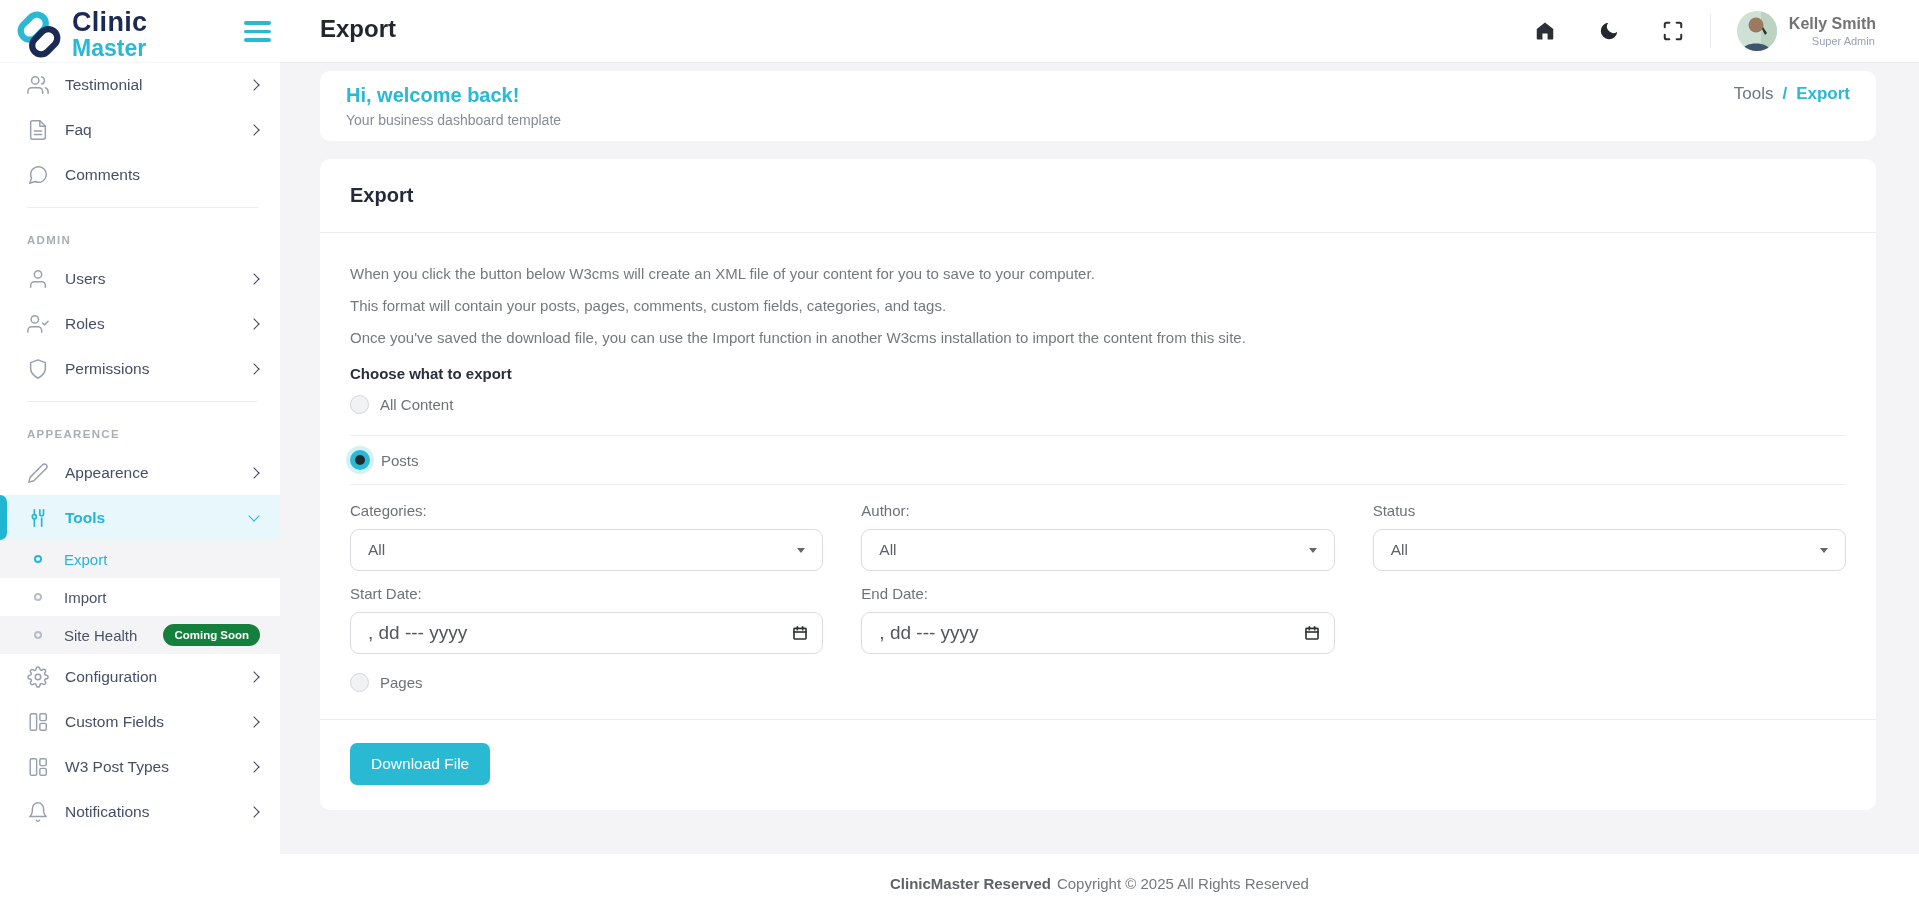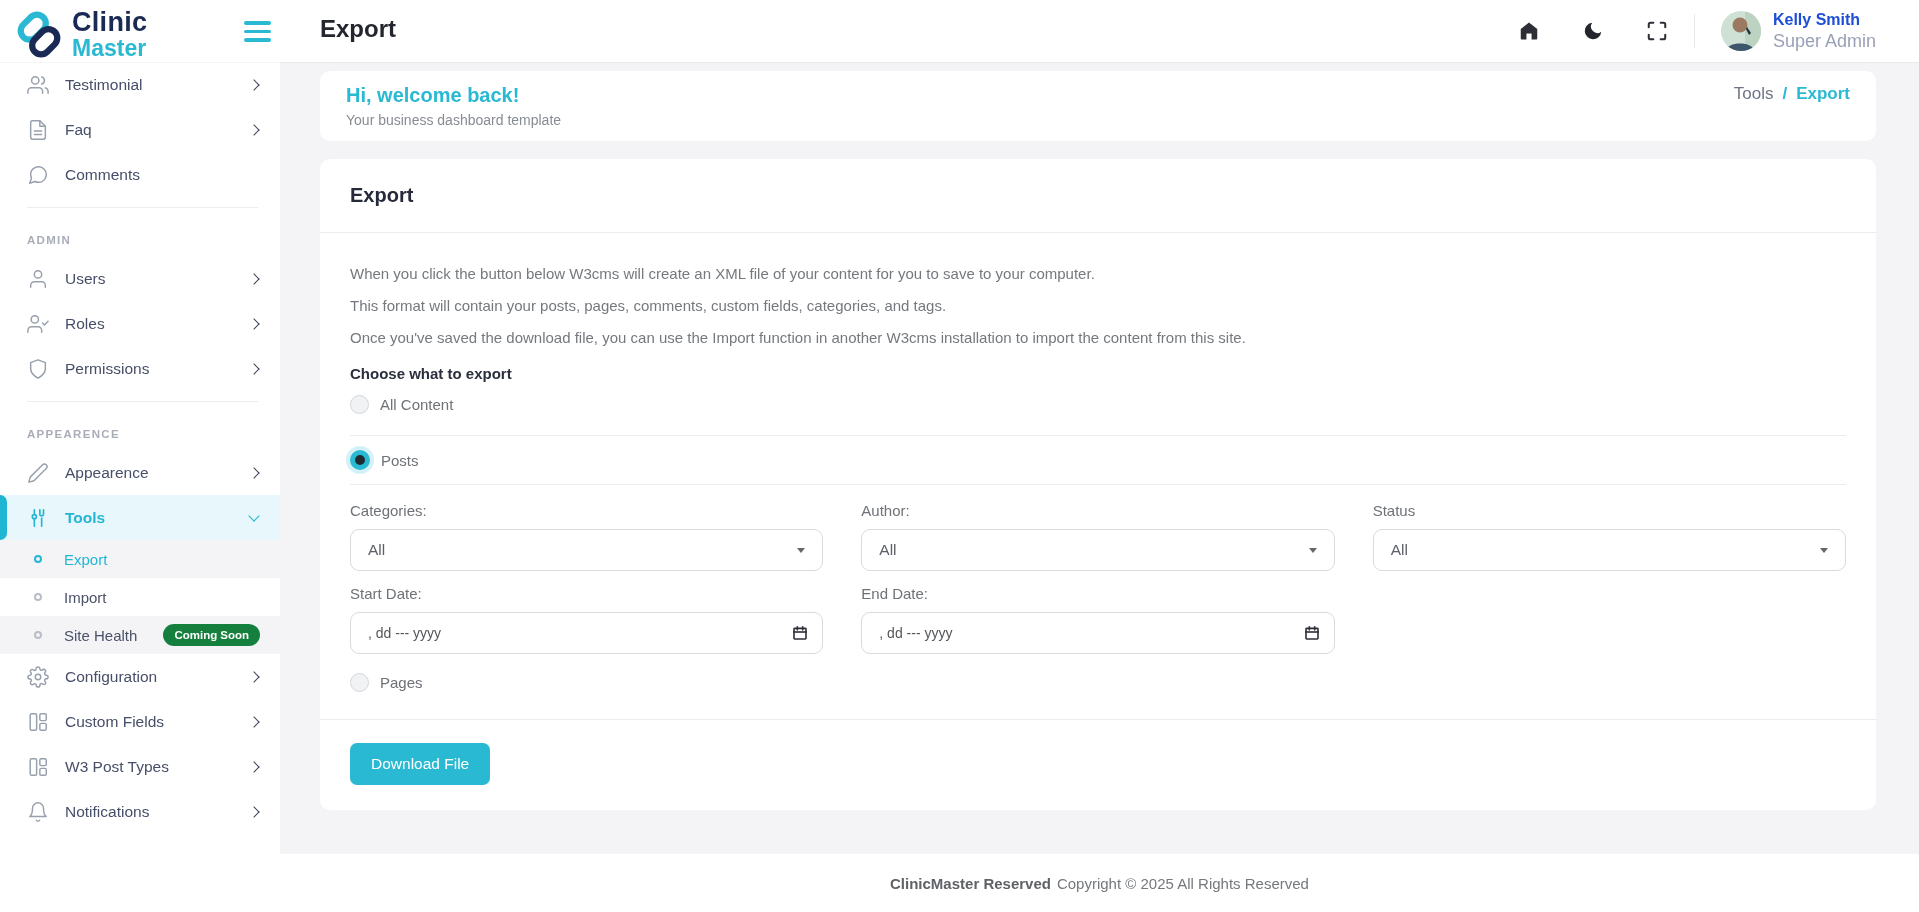--- a/index.html
+++ b/index.html
@@ -19,22 +19,22 @@
   .brand-l2 { font-size:23px; font-weight:700; color:#29b9d2; margin-top:1px; }
   .hamburger { position:absolute; left:244px; top:21px; cursor:pointer; }
   .hamburger i { display:block; width:27px; height:3.5px; background:#29b9d2; border-radius:2px; margin-bottom:5px; }
   .page-title { position:absolute; left:320px; top:15px; font-size:24px; font-weight:700; color:#24262e; }
   .hdr-right { position:absolute; right:43px; top:0; height:62px; display:flex; align-items:center; }
   .hicon { width:22px; height:22px; margin-left:42px; color:#2c2f36; cursor:pointer; }
   .hicon:first-child { margin-left:0; }
   .vdiv { width:1px; height:34px; background:#e8eaee; margin:0 26px; }
   .avatar { width:40px; height:40px; border-radius:50%; overflow:hidden; cursor:pointer; flex:none; }
   .uinfo { margin-left:12px; }
-  .uname { font-size:16px; font-weight:700; color:#1d4ed8; }
-  .urole { font-size:18px; color:#9aa0b5; margin-top:2px; }
+  .uname { font-size:16px; font-weight:700; color:#737373; }
+  .urole { font-size:11px; color:#9aa0b5; margin-top:2px;margin-left:23px; }
 
   
   .sidebar { position:fixed; top:62px; left:0; bottom:0; width:280px; background:#fff; z-index:15; overflow:hidden; }
   .side-item { height:45px; display:flex; align-items:center; padding:0 22px 0 27px; font-size:15.5px; color:#474e68; cursor:pointer; position:relative; }
   .side-item .ic { width:22px; height:22px; margin-right:16px; color:#98a0ad; flex:none; }
   .chev { width:8px; height:8px; border-top:1.7px solid #3d4460; border-right:1.7px solid #3d4460; transform:rotate(45deg); margin-left:auto; flex:none; }
   .side-divider { height:1px; background:#ededf0; margin:10px 22px 10px 27px; }
   .side-section { padding:16px 27px 10px; font-size:11.5px; font-weight:700; letter-spacing:1.3px; color:#a9adb8; }
   .side-item.active { background:#e7f7fb; color:#24b6d3; font-weight:700; }
   .side-item.active .ic { color:#24b6d3; }
@@ -66,21 +66,21 @@
   .radio { width:19px; height:19px; border-radius:50%; border:1px solid #d4d7dc; background:#f1f2f4; margin-right:11px; flex:none; cursor:pointer; }
   .radio.checked { width:20px; height:20px; border:5.5px solid #29b9d2; background:#1d2b33; box-shadow:0 0 0 4px #d4f1f7; }
   .split { border:none; height:1px; background:#ededf0; margin:0; }
   .split-top { margin-top:21px; }
   .posts-row { padding:14px 0; }
   .filter-grid { display:grid; grid-template-columns:1fr 1fr 1fr; column-gap:38px; margin-top:17px; }
   .f-label { display:block; font-size:15px; color:#6e7277; margin-bottom:10px; }
   .row2 { margin-top:14px; }
   .select-box { height:42px; border:1px solid #d9dbe0; border-radius:9px; background:#fff; display:flex; align-items:center; justify-content:space-between; padding:0 17px; font-size:15.5px; color:#5d6167; cursor:pointer; }
   .caret { width:0; height:0; border-left:4.5px solid transparent; border-right:4.5px solid transparent; border-top:5.5px solid #63666b; }
-  .date-box { height:42px; border:1px solid #d9dbe0; border-radius:9px; background:#fff; display:flex; align-items:center; justify-content:space-between; padding:0 14px 0 17px; font-size:14px; color:#53565a; cursor:text; }
+  .date-box { height:42px; border:1px solid #d9dbe0; border-radius:9px; background:#fff; display:flex; align-items:center; justify-content:space-between; padding:0 14px 0 17px; font-size:19px; color:#53565a; cursor:text; }
   .cal-ic { width:16px; height:16px; color:#2c2f36; }
   .pages-row { margin:19px 0 24px; }
   .card-foot { border-top:1px solid #ececef; margin-top:27px; padding:9px 30px 25px; }
   .dl-btn { background:#29b9d2; color:#fff; border:none; border-radius:7px; padding:12px 21px; font-size:15.5px; font-family:"Liberation Sans", sans-serif; cursor:pointer; margin-top:14px; }
   .page-footer { height:58px; background:#fff; display:flex; align-items:center; justify-content:center; font-size:15px; color:#75787d; }
   .pf-brand { font-weight:700; color:#5f6266; margin-right:6px; }
 </style>
 </head>
 <body>
 

